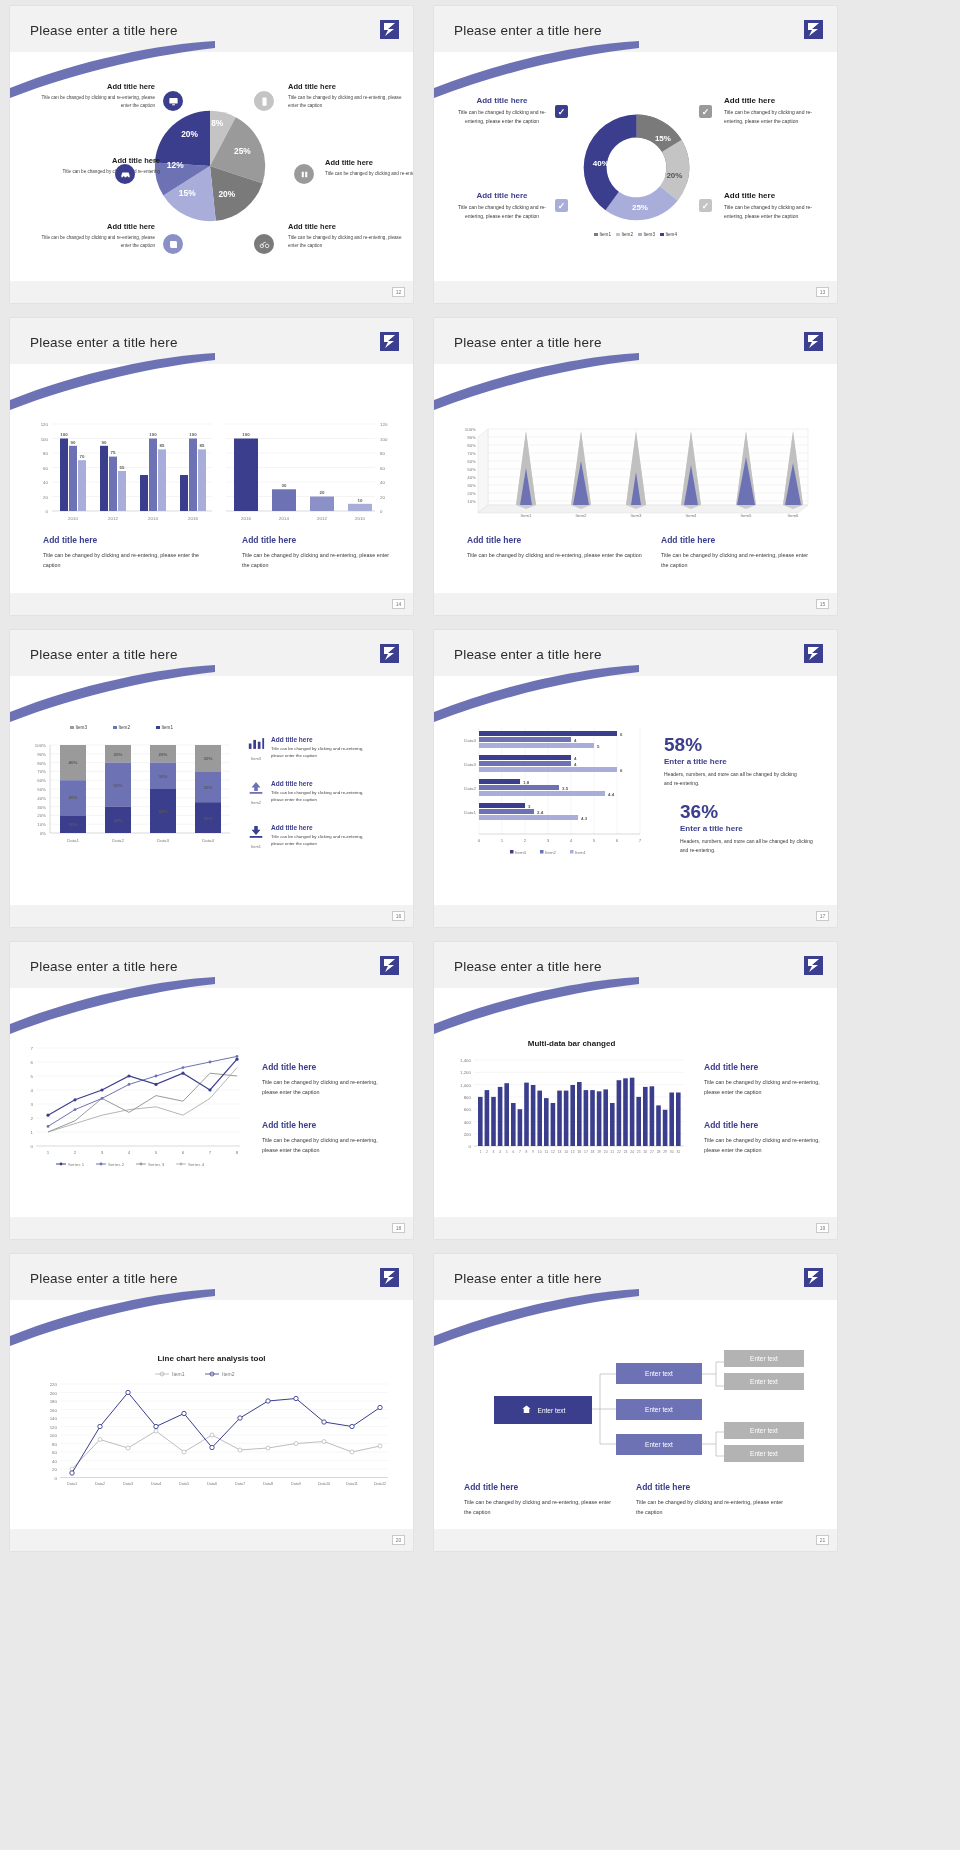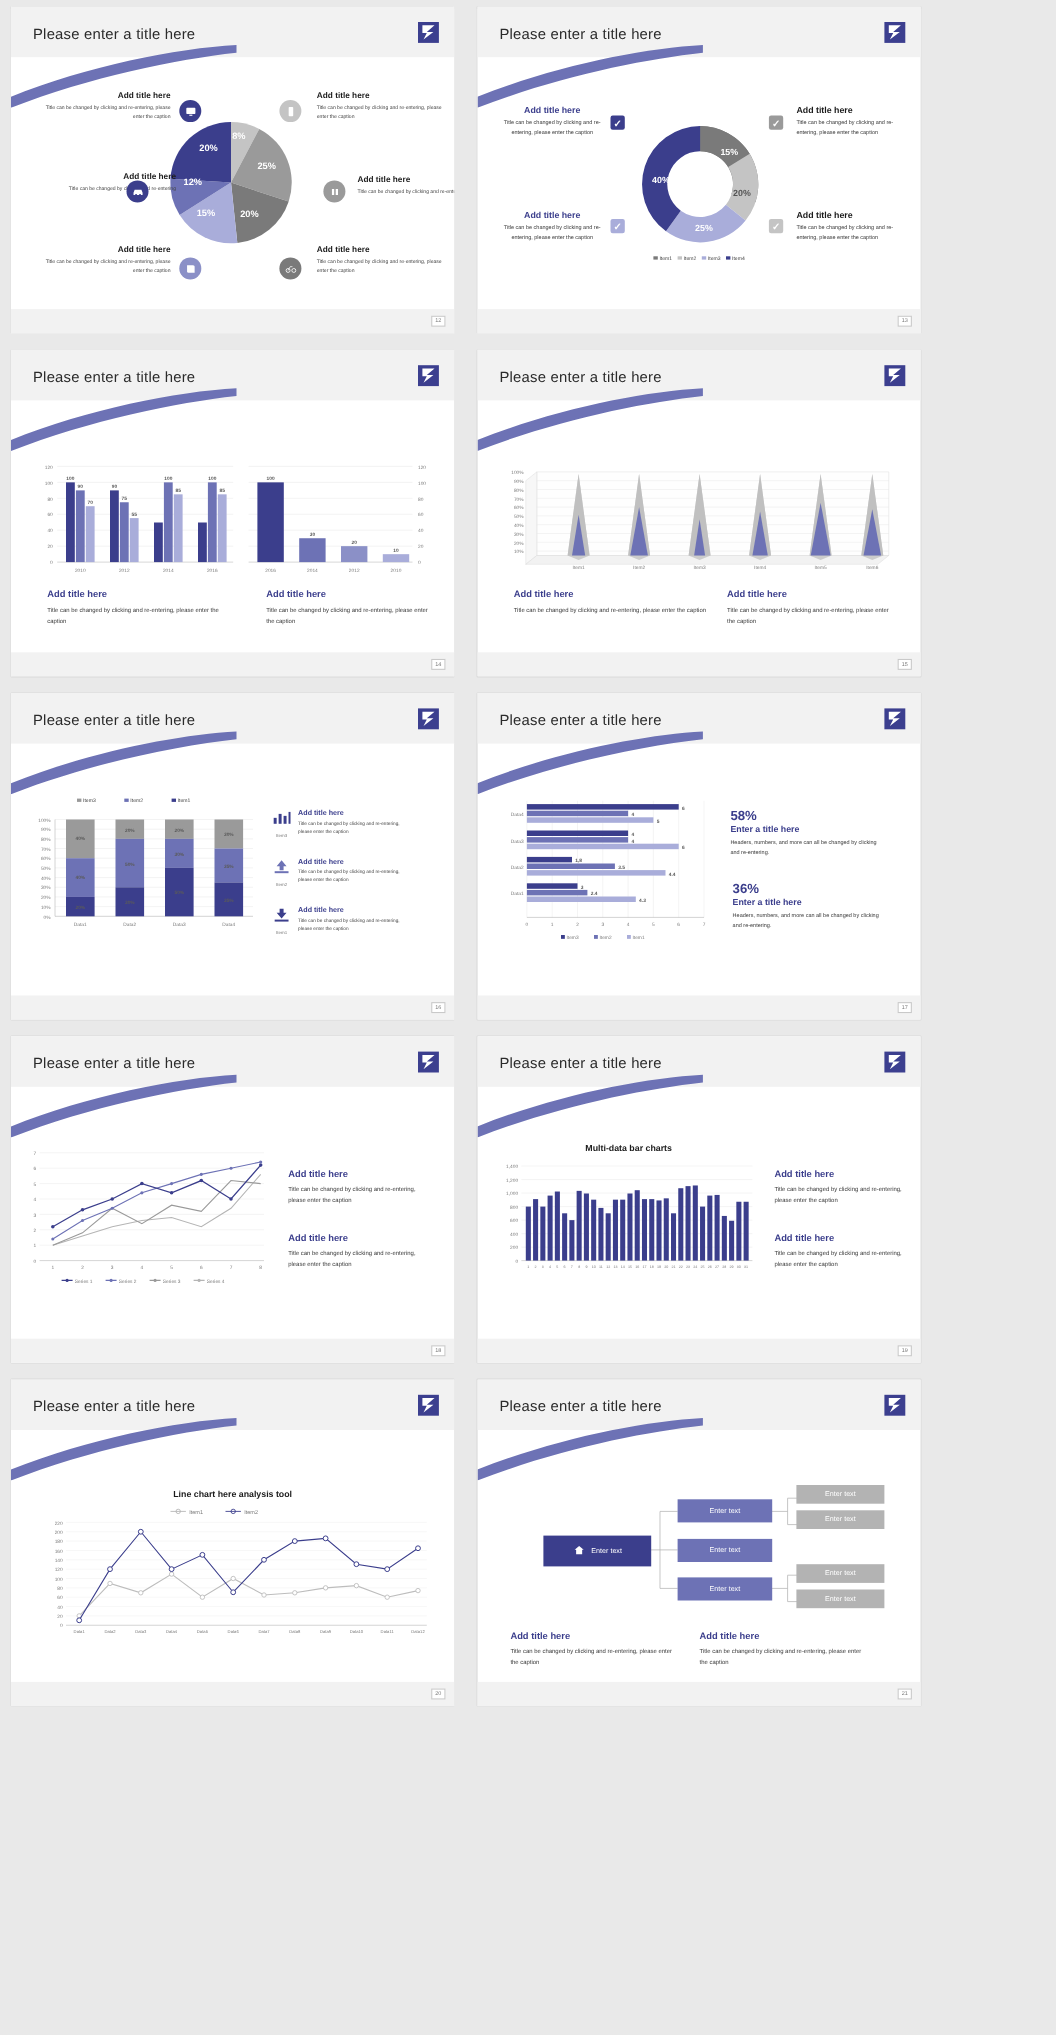--- a/index.html
+++ b/index.html
@@ -73,21 +73,21 @@
   .capblk .p{font-size:5.4px;color:#3a3a3a;line-height:1.85;}
 
   
   .s16row{position:absolute;display:flex;gap:5px;}
   .s16row .mini{width:20px;text-align:center;}
   .s16row .mini .lbl{font-size:4px;color:#777;margin-top:1px;}
   .s16row .tx .h{font-size:6.5px;font-weight:bold;color:#3b3e8c;}
   .s16row .tx .p{font-size:4.3px;color:#444;line-height:1.7;margin-top:2px;width:105px;}
 
   
-  .bigpct{font-size:12px;font-weight:bold;color:#3b3e8c;line-height:1.1;}
+  .bigpct{font-size:19px;font-weight:bold;color:#3b3e8c;line-height:1.1;}
   .bigsub{font-size:8px;font-weight:bold;color:#3b3e8c;margin-top:1px;}
   .bigp{font-size:5px;color:#3a3a3a;line-height:1.8;margin-top:4px;width:140px;}
 
   
   .node{position:absolute;display:flex;align-items:center;justify-content:center;
         font-size:6.5px;color:#fff;}
   .node.g{background:#b3b3b3;}
   .node.p{background:#6d72b5;}
   .node.d{background:#3b3e8c;}
   .chart-title{font-size:8px;font-weight:bold;color:#1c1c1c;text-align:center;}
@@ -685,21 +685,21 @@
       <rect x="126" y="128" width="3.5" height="3.5" fill="#a9adda"></rect>
           <text x="131" y="131.5">Item1</text>
     </g>
   </svg>
 
   <div style="position:absolute;left:230px;top:105px;">
     <div class="bigpct">58%</div>
     <div class="bigsub">Enter a title here</div>
     <div class="bigp">Headers, numbers, and more can all be changed by clicking and re-entering.</div>
   </div>
-  <div style="position:absolute;left:232px;top:172px;">
+  <div style="position:absolute;left:246px;top:172px;">
     <div class="bigpct">36%</div>
     <div class="bigsub">Enter a title here</div>
     <div class="bigp">Headers, numbers, and more can all be changed by clicking and re-entering.</div>
   </div>
 
   <div class="footer-strip"></div>
   <div class="pagenum">17</div>
 </div>
 
 <div class="slide">
@@ -807,21 +807,21 @@
   <div class="hdr-title">Please enter a title here</div>
   <div class="logo">
     <svg viewBox="0 0 19 19">
           <path d="M4 3h11l-7 6h6l-9 7 3-6H4z" fill="#fff"></path>
         </svg>
   </div>
   <svg class="swoosh" viewBox="0 0 403 62">
     <path d="M0 52 C70 24 150 8 205 5 L205 12 C150 18 72 34 0 62 Z" fill="#6d72b5"></path>
   </svg>
 
-  <div class="chart-title" style="position:absolute;left:20px;top:97px;width:235px;">Multi-data bar charts</div>
+  <div class="chart-title" style="position:absolute;left:20px;top:97px;width:235px;">Multi-data bar changed</div>
 
   <svg style="position:absolute;left:10px;top:112px;width:245px;height:115px;" viewBox="0 0 245 115">
     <g stroke="#e6e6e6" stroke-width=".4">
       <line x1="30" y1="6" x2="240" y2="6"></line>
           <line x1="30" y1="18.3" x2="240" y2="18.3"></line>
       <line x1="30" y1="30.6" x2="240" y2="30.6"></line>
           <line x1="30" y1="42.9" x2="240" y2="42.9"></line>
       <line x1="30" y1="55.2" x2="240" y2="55.2"></line>
           <line x1="30" y1="67.5" x2="240" y2="67.5"></line>
       <line x1="30" y1="79.8" x2="240" y2="79.8"></line>

